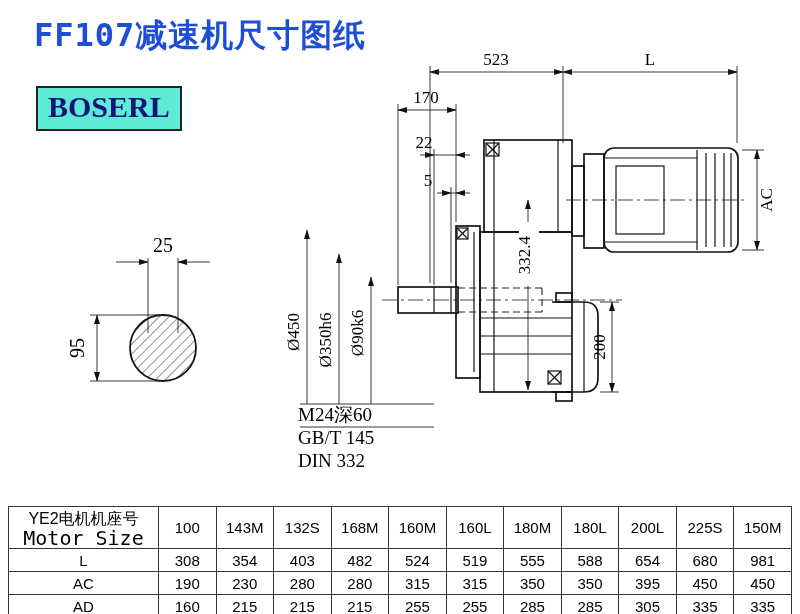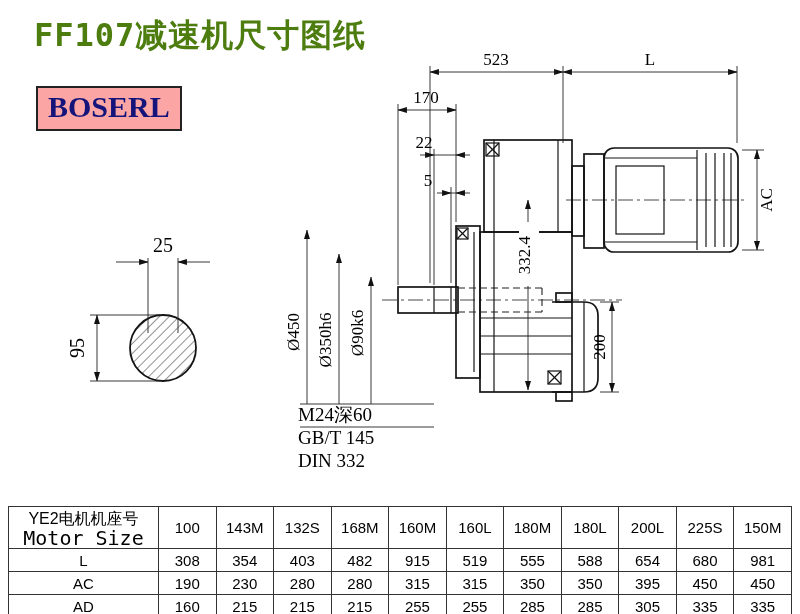--- a/index.html
+++ b/index.html
@@ -2,24 +2,24 @@
 <html><head>
 <meta charset="utf-8">
 <style>
   * { margin:0; padding:0; box-sizing:border-box; }
   html,body { width:800px; height:614px; background:#fff; overflow:hidden;
               font-family:"Liberation Sans", sans-serif; }
   .page { position:relative; width:800px; height:614px; background:#ffffff; }
 
   .title { position:absolute; left:34px; top:14px;
            font-family:"DejaVu Sans Mono","DejaVu Sans",monospace;
-           font-weight:bold; font-size:32px; color:#4d7c0f; letter-spacing:1px; }
+           font-weight:bold; font-size:32px; color:#1d4ed8; letter-spacing:1px; }
   .logo  { position:absolute; left:36px; top:86px; border:2px solid #222;
            padding:2px 10px 5px; font-family:"Liberation Serif",serif;
-           font-weight:bold; font-size:30px; color:#14147a; background:#fca5a5; }
+           font-weight:bold; font-size:30px; color:#14147a; background:#5eead4; }
 
   svg.draw { position:absolute; left:0; top:0; }
   .ol  { fill:none; stroke:#141414; stroke-width:1.7; }
   .ol2 { fill:none; stroke:#141414; stroke-width:1.2; }
   .thin{ fill:none; stroke:#222; stroke-width:0.9; }
   .cl  { fill:none; stroke:#333; stroke-width:0.9; stroke-dasharray:15 4 3 4; }
   .hid { fill:none; stroke:#222; stroke-width:1.1; stroke-dasharray:7 4; }
   text.d  { fill:#000; font-family:"Liberation Serif",serif; font-size:17px; text-anchor:middle; }
   text.d2 { font-size:20px; }
   text.note { fill:#000; font-family:"Liberation Serif",serif; font-size:19px; text-anchor:start; }
@@ -215,21 +215,21 @@
         <th>150M</th>
       </tr>
     </thead>
     <tbody>
       <tr>
         <th>L</th>
         <td>308</td>
         <td>354</td>
         <td>403</td>
         <td>482</td>
-        <td>915</td>
+        <td>524</td>
         <td>519</td>
         <td>555</td>
         <td>588</td>
         <td>654</td>
         <td>680</td>
         <td>981</td>
       </tr>
       <tr>
         <th>AC</th>
         <td>190</td>

